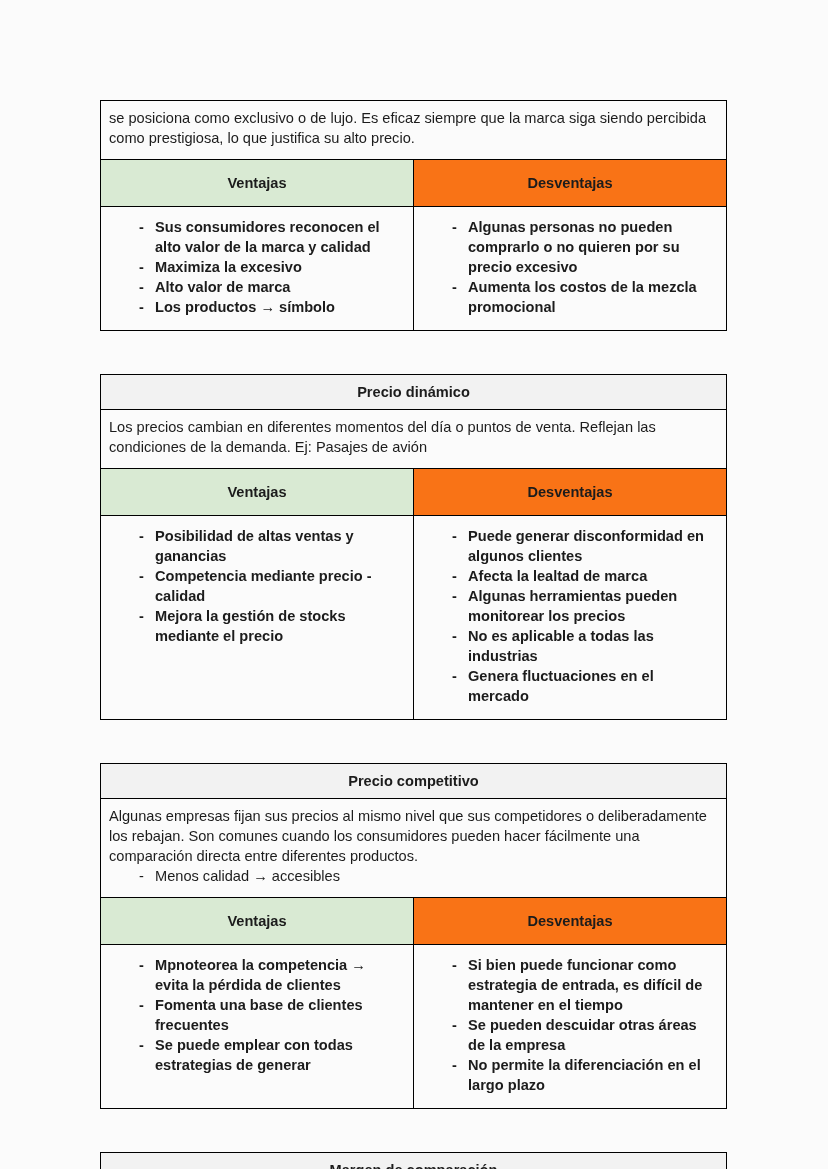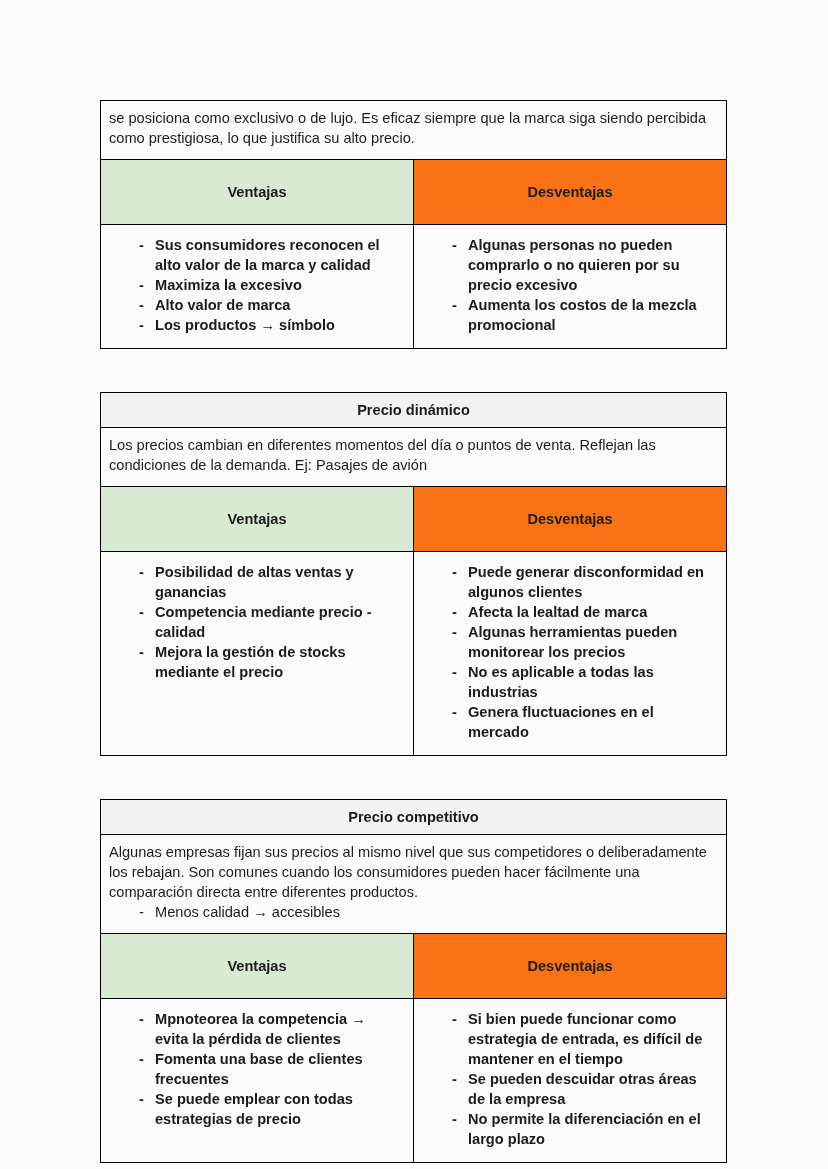--- a/index.html
+++ b/index.html
@@ -50,21 +50,21 @@
   }
   .vd-header {
     display: flex;
     border-top: 1px solid #000;
     border-bottom: 1px solid #000;
     text-align: center;
     font-weight: bold;
   }
   .hcell {
     flex: 1;
-    padding: 22px 6px;
+    padding: 13px 6px;
   }
   .hcell.green { background: #d9ead3; }
   .hcell.pink  { background: #f97316; border-left: 1px solid #000; }
   .vd-body { display: flex; align-items: stretch; }
   .vd-body .col {
     flex: 1;
     margin: 0;
     padding: 10px 10px 13px 16px;
     list-style: none;
     font-weight: bold;
@@ -138,21 +138,21 @@
           </ul>
       </div>
       <div class="vd-header">
         <div class="hcell green">Ventajas</div>
         <div class="hcell pink">Desventajas</div>
       </div>
       <div class="vd-body">
         <ul class="col">
             <li class="item">Mpnoteorea la competencia → evita la pérdida de clientes</li>
             <li class="item">Fomenta una base de clientes frecuentes</li>
-            <li class="item">Se puede emplear con todas estrategias de precio</li>
+            <li class="item">Se puede emplear con todas estrategias de generar</li>
           </ul>
         <ul class="col">
             <li class="item">Si bien puede funcionar como estrategia de entrada, es difícil de mantener en el tiempo</li>
             <li class="item">Se pueden descuidar otras áreas de la empresa</li>
             <li class="item">No permite la diferenciación en el largo plazo</li>
           </ul>
       </div>
     </section>
 
     <section class="box">

